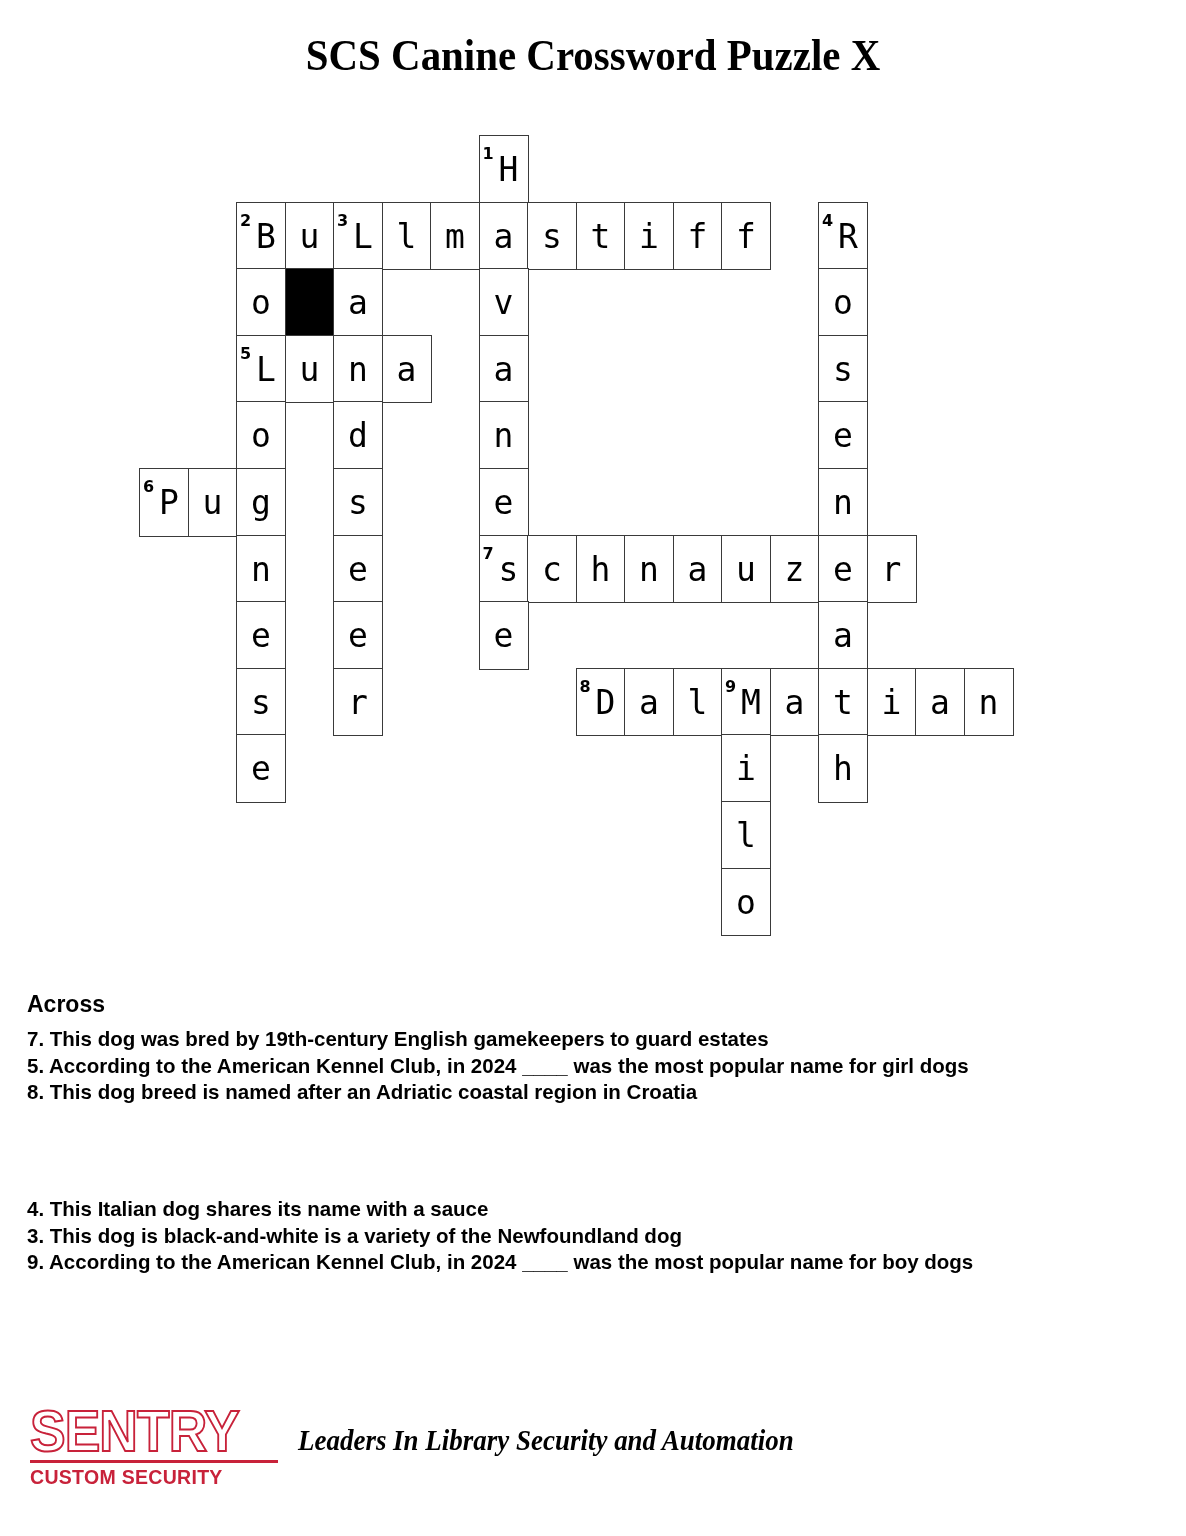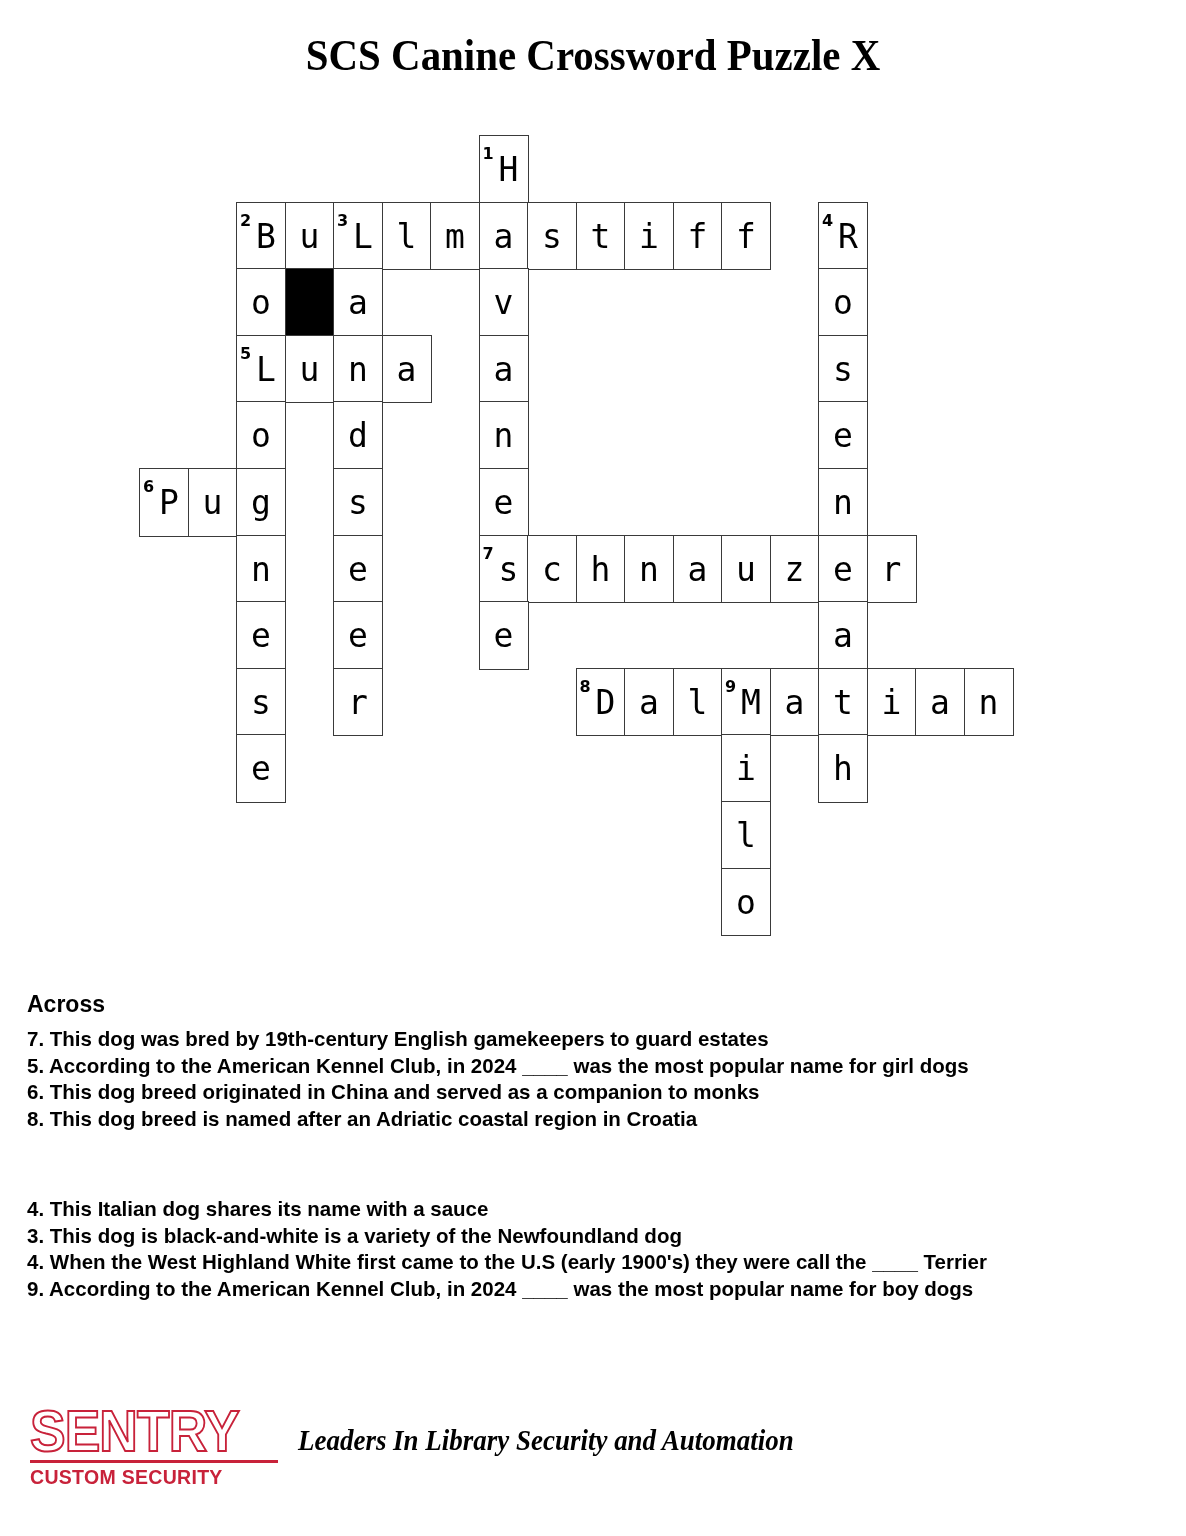--- a/index.html
+++ b/index.html
@@ -231,30 +231,28 @@
     <div class="cell" style="left: 721px; top: 867.6px;">
       <span class="letter">o</span>
     </div>
   </div>
 
 <div class="clues across">
   <h2>Across</h2>
   <ol>
     <li>7. This dog was bred by 19th-century English gamekeepers to guard estates</li>
     <li>5. According to the American Kennel Club, in 2024 ____ was the most popular name for girl dogs</li>
-    <li>6. This dog breed originated in China and served as a companion to monks</li>
     <li>8. This dog breed is named after an Adriatic coastal region in Croatia</li>
   </ol>
 </div>
 
 <div class="clues down">
   <ol>
     <li>4. This Italian dog shares its name with a sauce</li>
     <li>3. This dog is black-and-white is a variety of the Newfoundland dog</li>
-    <li>4. When the West Highland White first came to the U.S (early 1900's) they were call the ____ Terrier</li>
     <li>9. According to the American Kennel Club, in 2024 ____ was the most popular name for boy dogs</li>
   </ol>
 </div>
 
 <div class="logo">
   <div class="logo-main">SENTRY</div>
   <div class="logo-rule"></div>
   <div class="logo-sub">CUSTOM SECURITY</div>
 </div>
 <div class="tagline">Leaders In Library Security and Automation</div>

